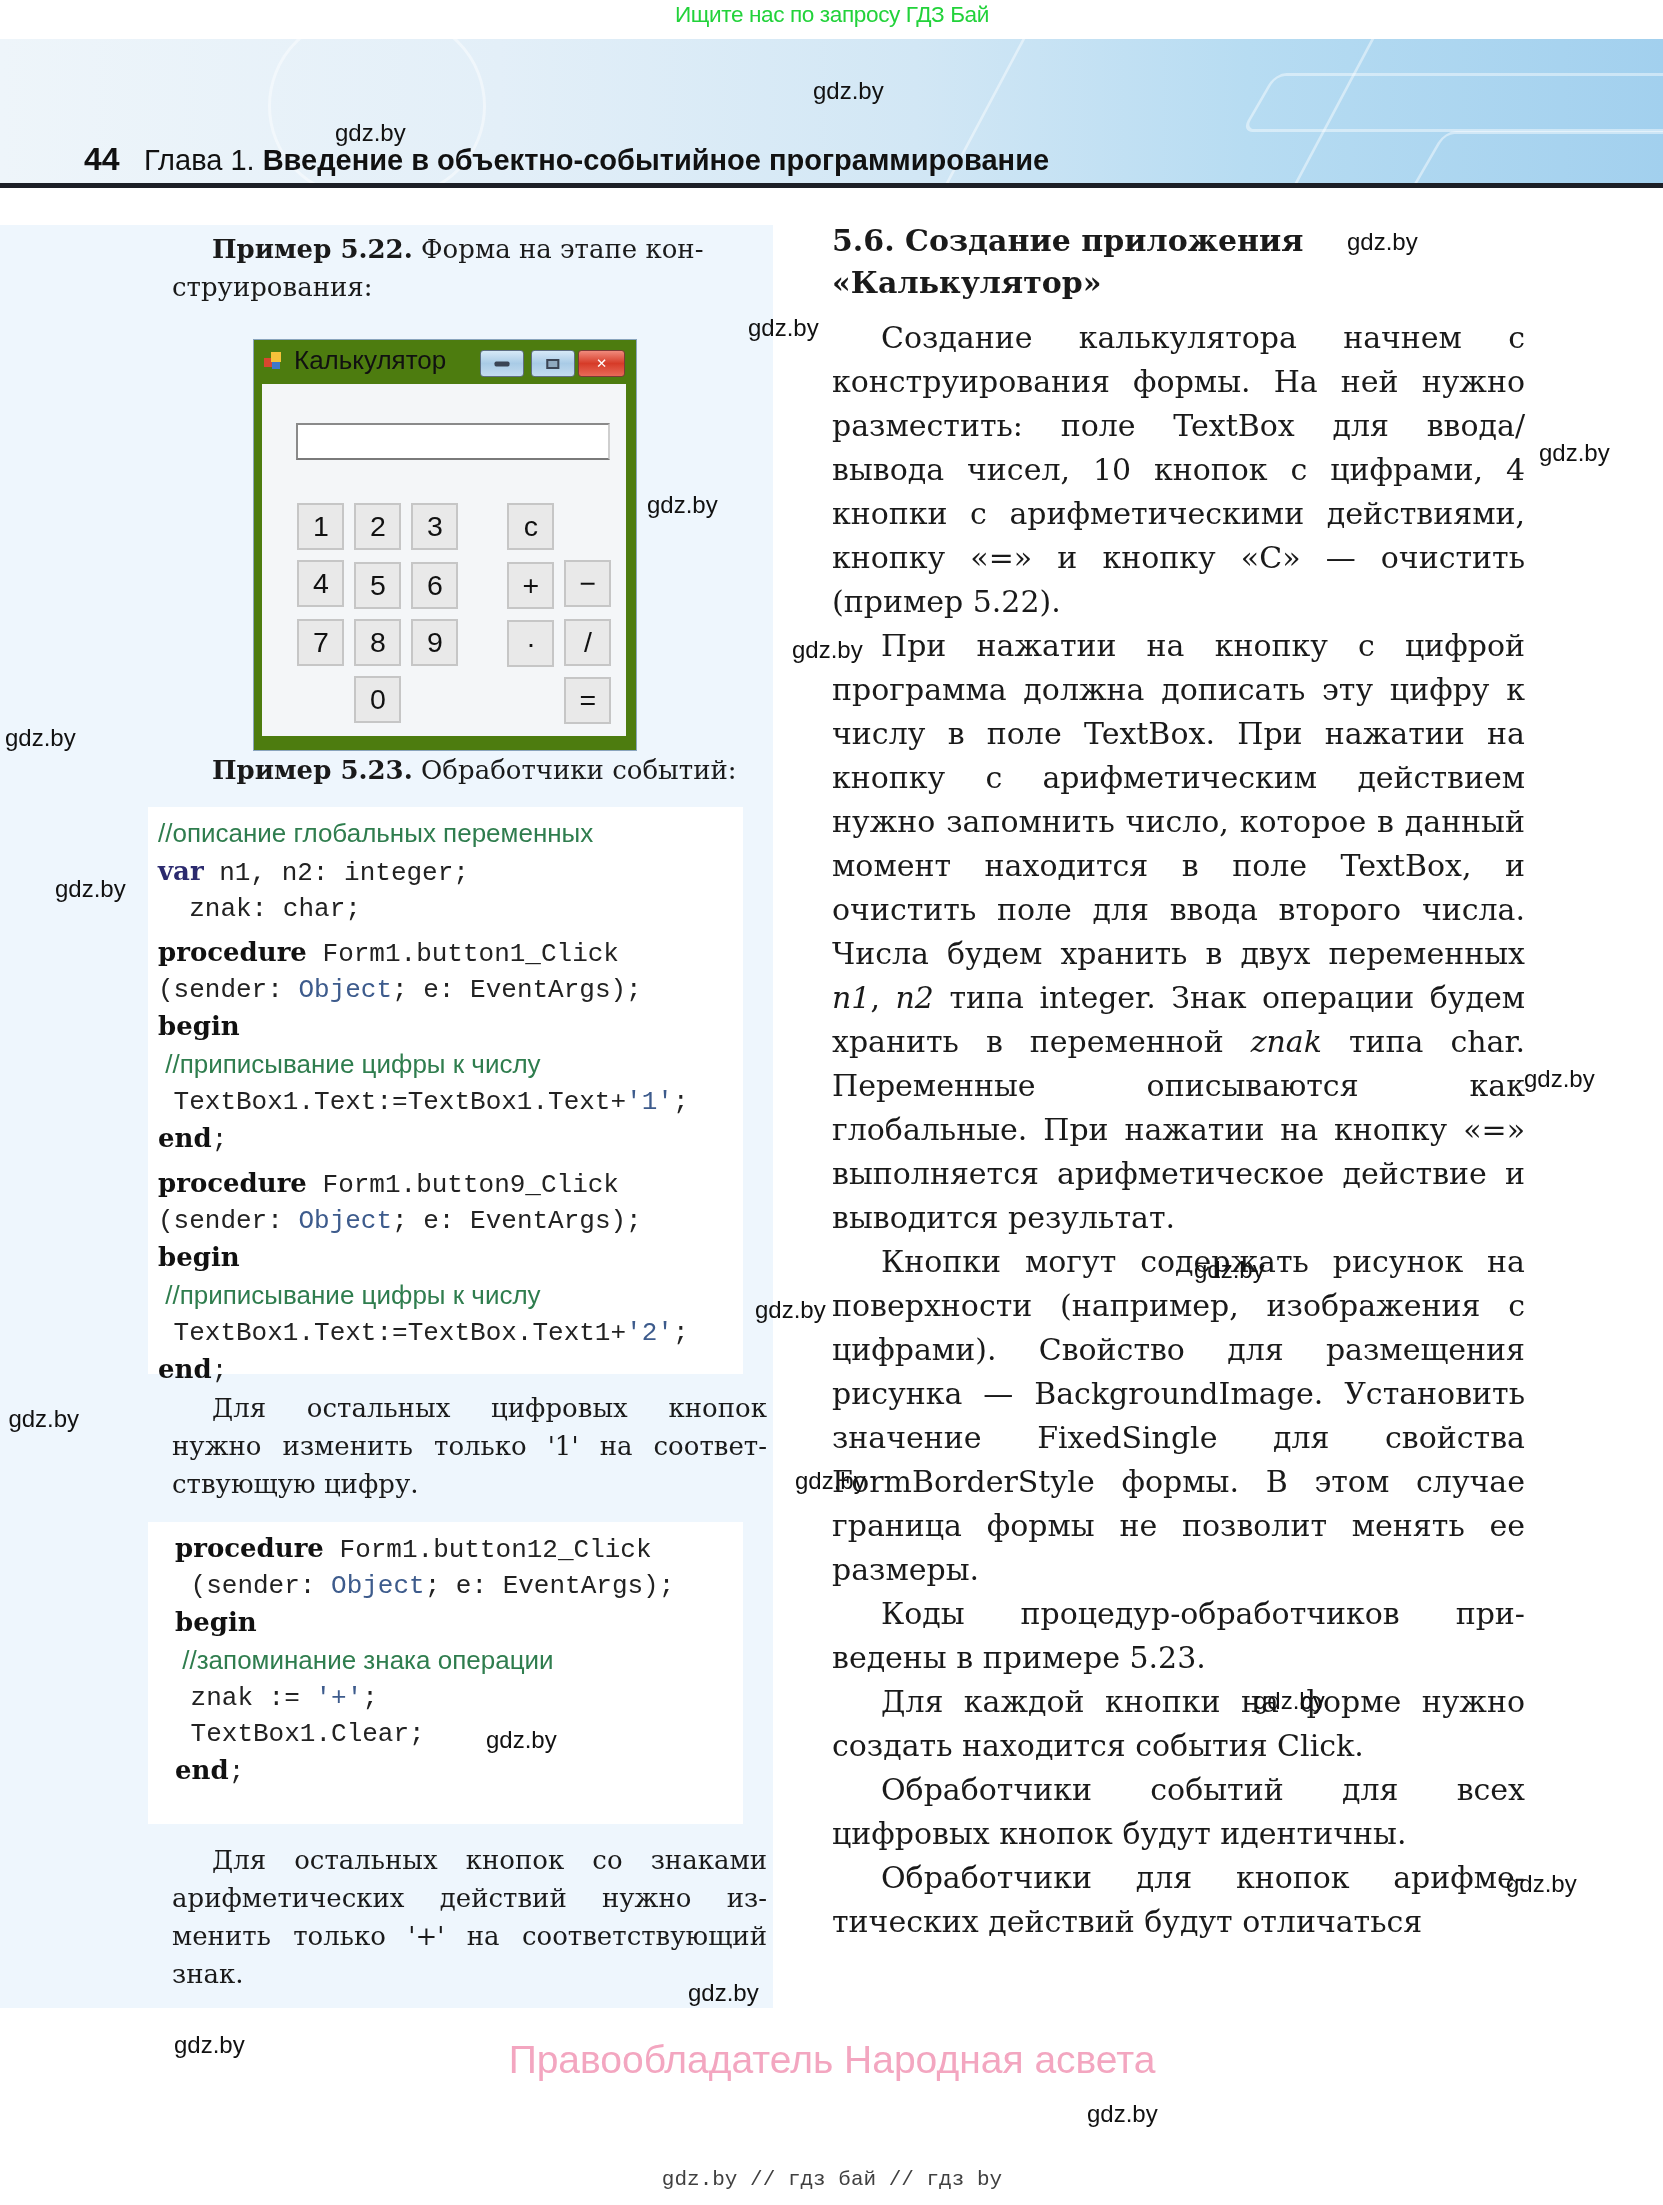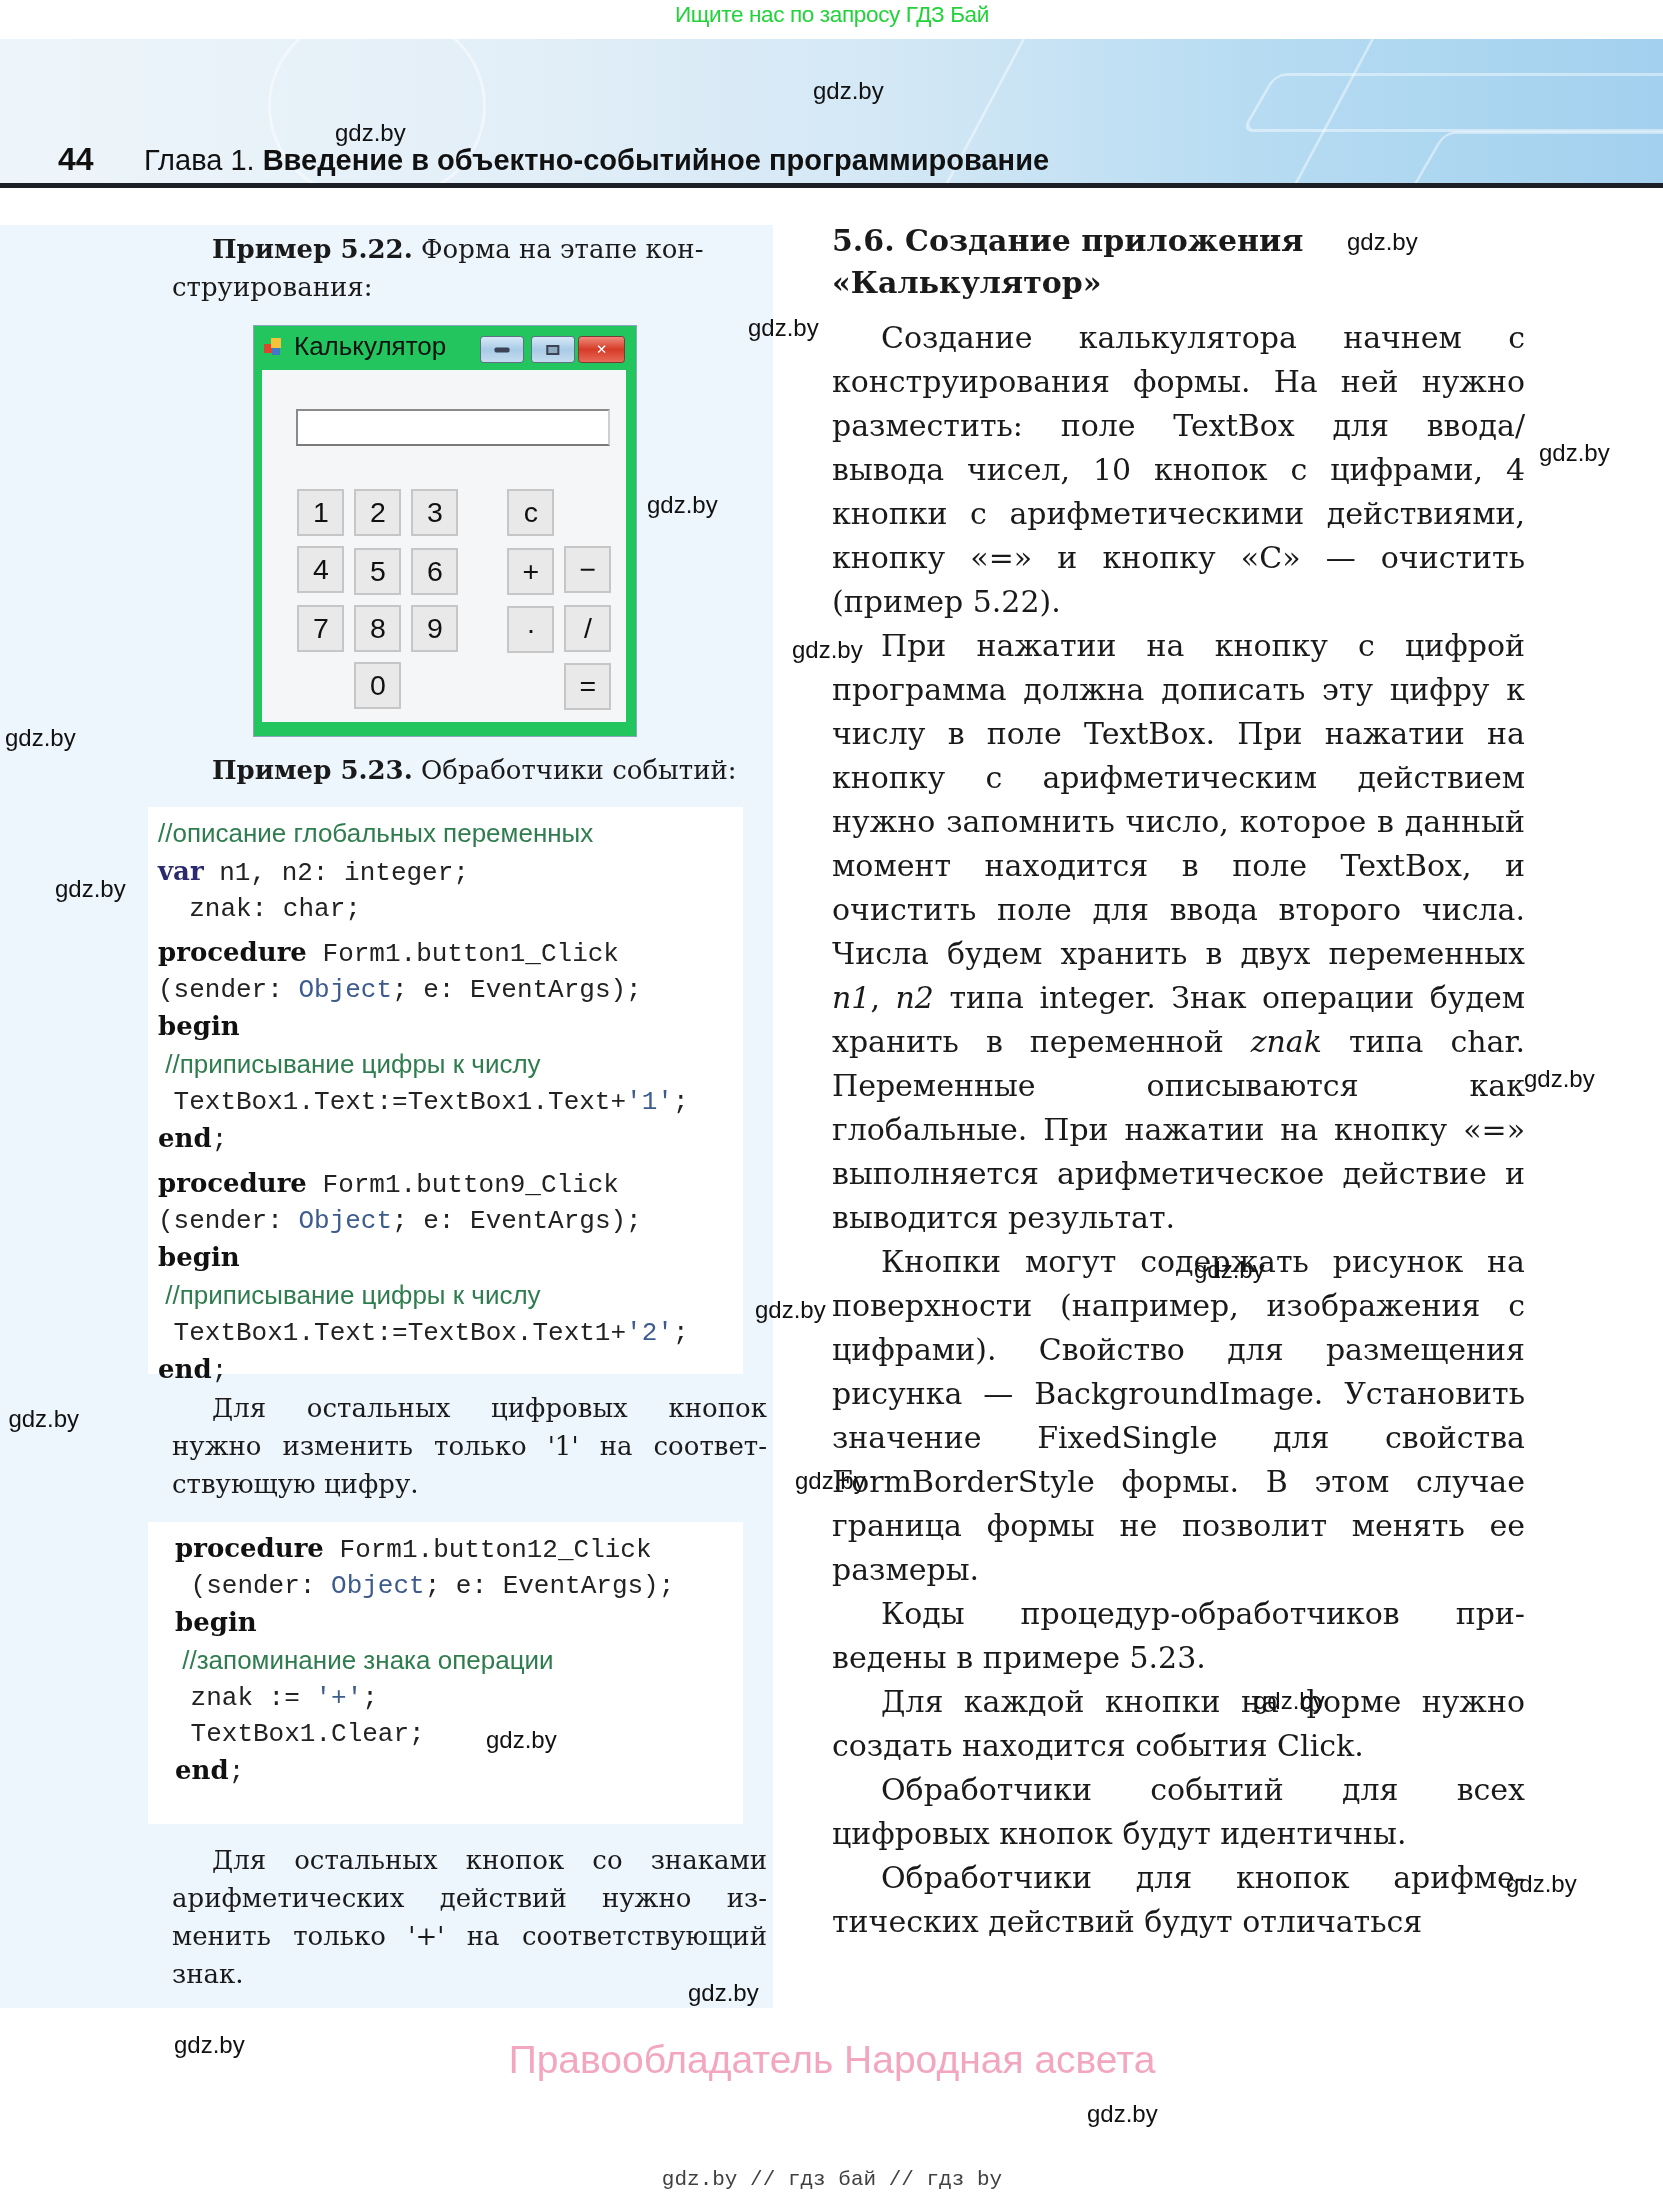--- a/index.html
+++ b/index.html
@@ -7,37 +7,37 @@
   body { position: relative; font-family: "DejaVu Serif", serif; color: #1a1a1a; }
 
   .topbanner { position: absolute; left: 0; top: 1.7px; width: 1664px; text-align: center;
     font-family: "Liberation Sans", sans-serif; font-size: 22.6px; color: #22d23a; letter-spacing: -0.4px; }
 
   .header-band { position: absolute; left: 0; top: 39px; width: 1664px; height: 148px;
     background: linear-gradient(90deg, #eef5fa 0%, #e3eff8 30%, #d2e7f5 55%, #b7dcf2 75%, #a2d0ee 100%);
     overflow: hidden; }
   .header-band .trace { position: absolute; border: 3.4px solid rgba(255,255,255,0.45); border-radius: 11.7px; }
   .header-line { position: absolute; left: 0; top: 183px; width: 1664px; height: 5px; background: #1c1f26; }
-  .page-num { position: absolute; left: 58px; top: 141px; font-family: "Liberation Sans", sans-serif;
+  .page-num { position: absolute; left: 84px; top: 141px; font-family: "Liberation Sans", sans-serif;
     font-weight: bold; font-size: 32px; color: #111; }
   .chapter { position: absolute; left: 144px; top: 144px; font-family: "Liberation Sans", sans-serif;
     font-size: 29px; color: #111; white-space: nowrap; }
   .chapter b { font-weight: bold; }
 
   .wm { position: absolute; font-family: "Liberation Sans", sans-serif; font-size: 24px; color: #111; white-space: nowrap; }
 
   .left-panel { position: absolute; left: 0; top: 225px; width: 773px; height: 1783px; background: #eef6fd; }
 
   .lp-text { position: absolute; left: 148px; width: 595px; font-family: "DejaVu Serif", serif;
     font-size: 26px; line-height: 38px; text-align: justify; color: #1a1a1a; margin-left: 24px; }
   .lp-text .ind { display: inline-block; width: 40px; }
   .lp-text b { font-weight: bold; }
 
-  .calc { position: absolute; left: 253px; top: 325px; width: 384px; height: 412px;
-    background: #22c55e; border: 1.7px solid #8aa5bd; }
+  .calc { position: absolute; left: 253px; top: 339px; width: 384px; height: 412px;
+    background: #4d7c0f; border: 1.7px solid #8aa5bd; }
   .calc-title { position: absolute; left: 0; top: 0; width: 100%; height: 42px; }
   .calc-icon { position: absolute; left: 10px; top: 11.7px; width: 20px; height: 20px; }
   .calc-icon i { position: absolute; display: block; }
   .calc-title-text { position: absolute; left: 40px; top: 5px; font-family: "Liberation Sans", sans-serif;
     font-size: 26px; color: #111; }
   .wbtn { position: absolute; top: 10px; height: 27px; border: 1.7px solid #5f6f84; border-radius: 3.4px;
     background: linear-gradient(#d6e9f7, #a9cbe6 50%, #c4dcef); }
   .wbtn.min { left: 226px; width: 44px; }
   .wbtn.max { left: 277px; width: 44px; }
   .wbtn.close { left: 324px; width: 47px; background: linear-gradient(#f08a7c, #d63b28 50%, #e86a58); border-color: #7a3a36; }

